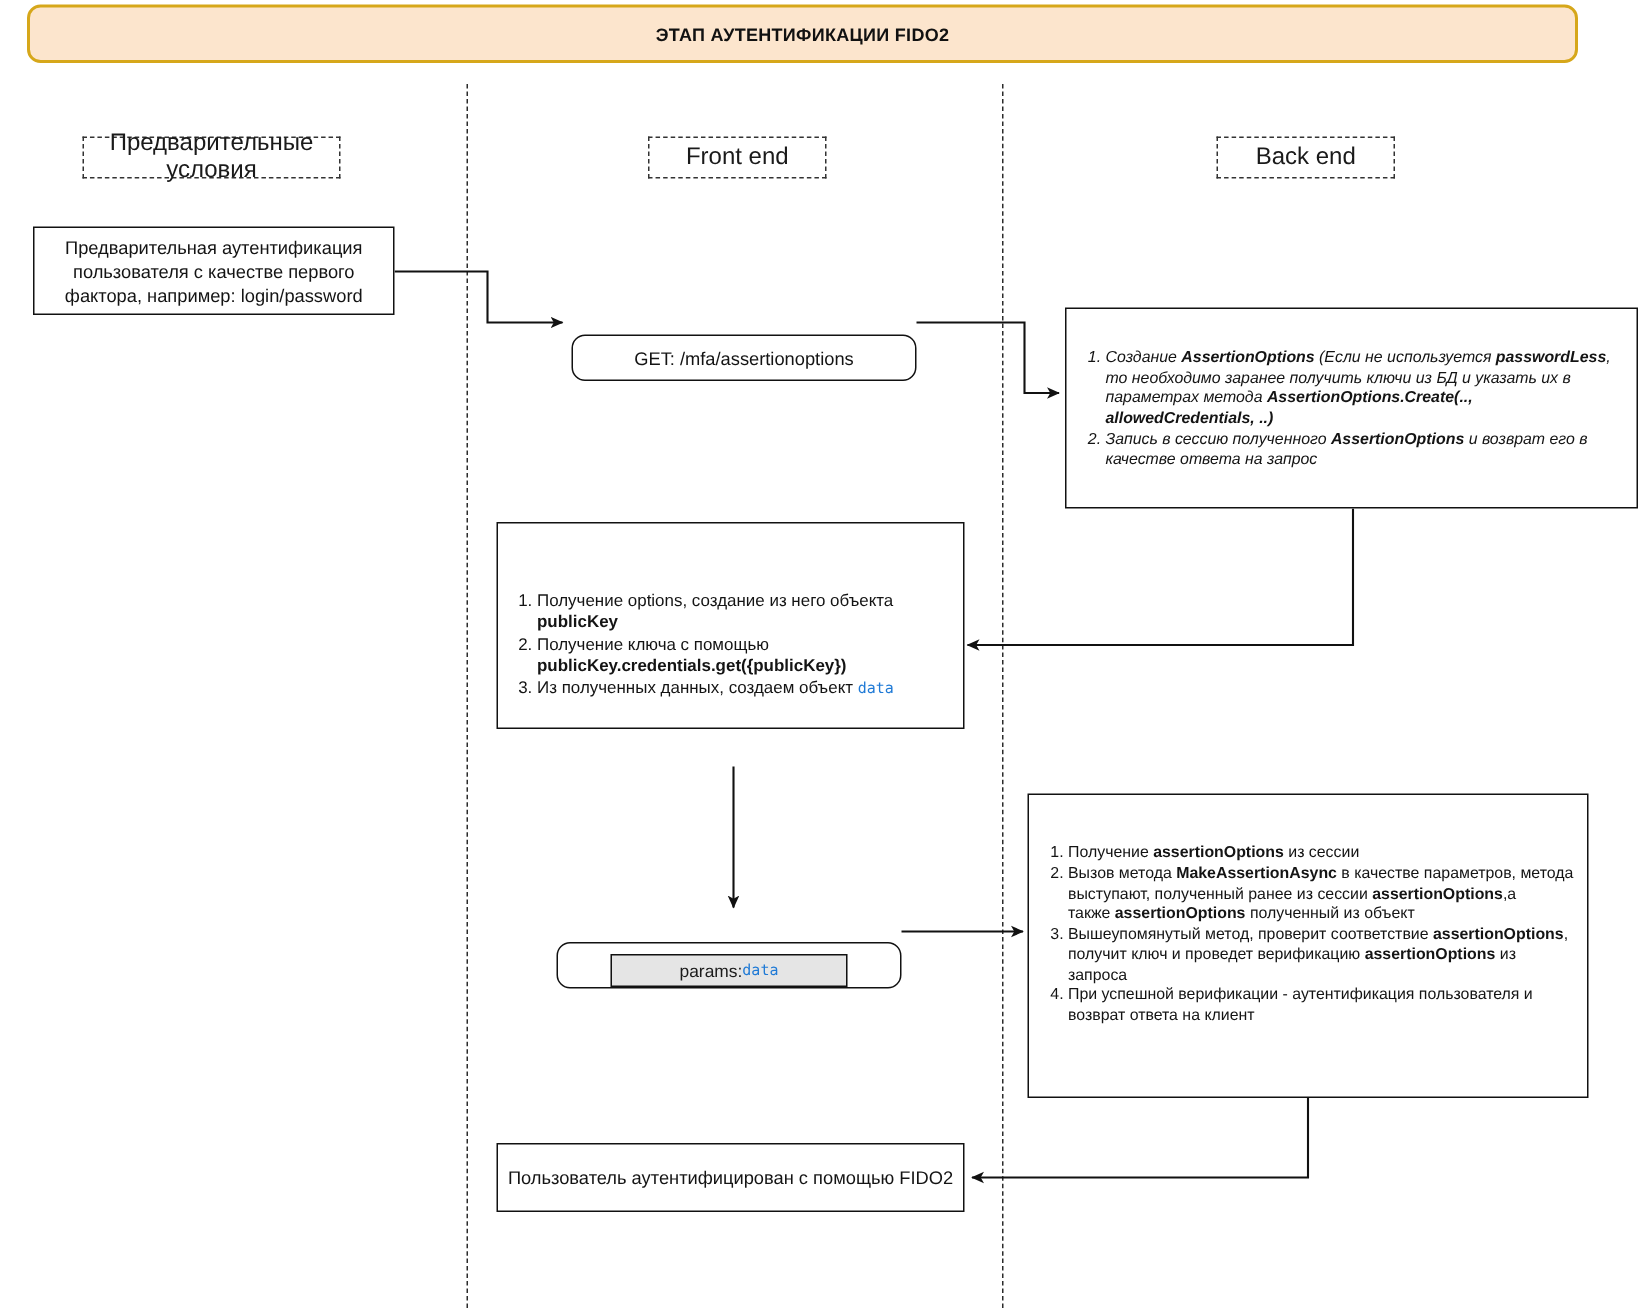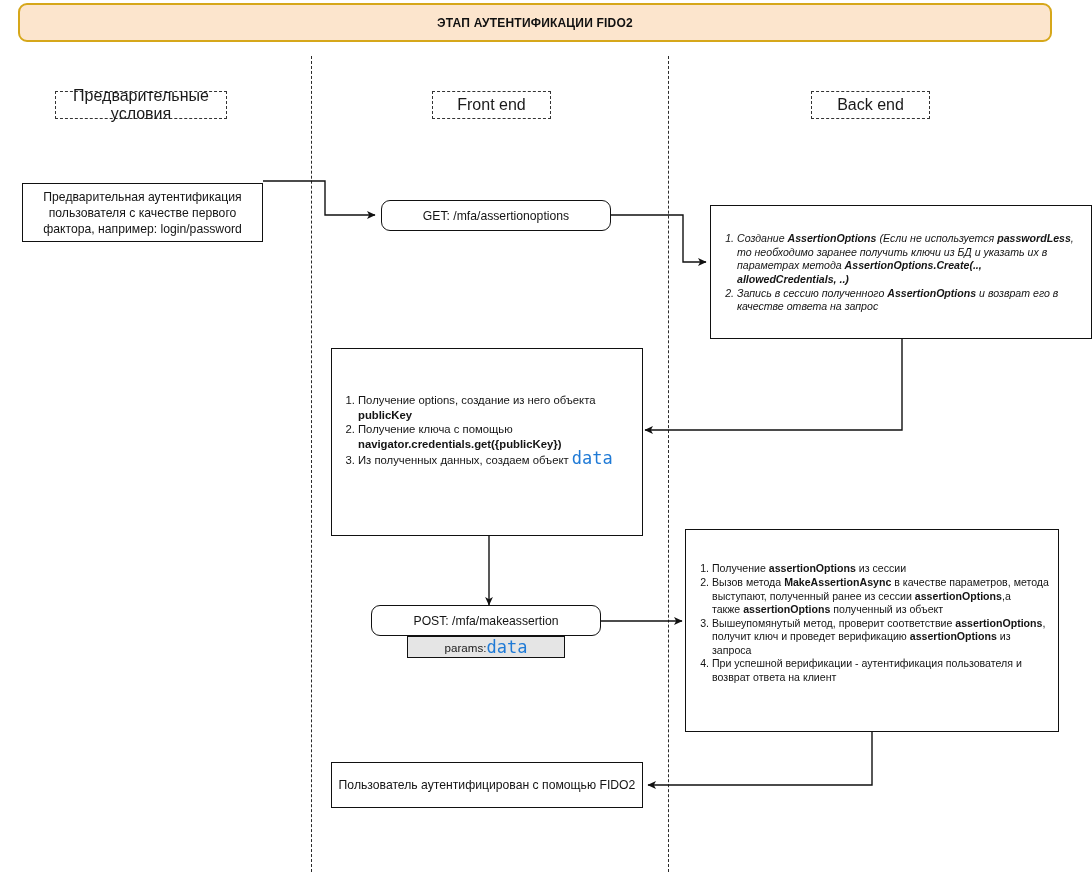--- a/index.html
+++ b/index.html
@@ -59,40 +59,40 @@
     position:absolute;
     box-sizing:border-box;
     border:1.4px solid #111111;
     background:#ffffff;
     color:#141414;
   }
   .node.center{
     display:flex; align-items:center; justify-content:center;
     text-align:center;
   }
-  .rounded{ border-radius:9px; }
+  .rounded{ border-radius:9px;margin-top:23px; }
 
   .txt-12{ font-size:12.2px; line-height:16px; }
   .txt-11{ font-size:11.3px; line-height:14.5px; }
   .txt-105{ font-size:10.6px; line-height:13.6px; }
 
   
   ol.steps{
     margin:0; padding:0 10px 0 26px;
     list-style-position:outside;
   }
   ol.steps > li{
     margin:0 0 0 0;
     padding:0;
   }
   .b{ font-weight:bold; }
   .mono-blue{
     font-family:"DejaVu Sans Mono", monospace;
     color:#1f7ad6;
-    font-size:17px;
+    font-size:10px;
   }
 
   .list-wrap{
     position:absolute;
     display:flex;
     align-items:center;
   }
 
   
   .subbox{
@@ -149,46 +149,46 @@
       <path d="M902,339 L902,430 L645,430" marker-end="url(#arrow)"></path>
 
       <path d="M489,511 L489,605" marker-end="url(#arrow)"></path>
 
       <path d="M601,621 L682,621" marker-end="url(#arrow)"></path>
 
       <path d="M872,716 L872,785 L648,785" marker-end="url(#arrow)"></path>
     </g>
   </svg>
 
-  <div class="node center txt-12" style="left:22px; top:151px; width:241px; height:59px;margin-top:32px;">
+  <div class="node center txt-12" style="left:22px; top:151px; width:241px; height:59px;">
     <div style="padding:0 6px;">
       <div>Предварительная аутентификация</div>
       <div>пользователя с качестве первого</div>
       <div>фактора, например: login/password</div>
     </div>
   </div>
 
   <div class="node center rounded txt-12" style="left:381px; top:200px; width:230px; height:31px;">
     <span>GET: /mfa/assertionoptions</span>
   </div>
 
   <div class="node" style="left:710px; top:205px; width:382px; height:134px;font-style:italic;">
     <div class="list-wrap" style="left:0; top:0; width:382px; height:134px;">
       <ol class="steps txt-105" id="list-backend-options">
           <li><span>Создание </span><span class="b">AssertionOptions</span><span> (Если не используется </span><span class="b">passwordLess</span><span>, то необходимо заранее получить ключи из БД и указать их в параметрах метода </span><span class="b">AssertionOptions.Create(.., allowedCredentials, ..)</span></li>
           <li><span>Запись в сессию полученного </span><span class="b">AssertionOptions</span><span> и возврат его в качестве ответа на запрос</span></li>
         </ol>
     </div>
   </div>
 
-  <div class="node" style="left:331px; top:348px; width:312px; height:188px;">
+  <div class="node" style="left:331px; top:348px; width:312px; height:138px;">
     <div class="list-wrap" style="left:0; top:0; width:312px; height:163px;">
       <ol class="steps txt-11" id="list-frontend-publickey">
           <li><span>Получение options, создание из него объекта </span><span class="b">publicKey</span></li>
-          <li><span>Получение ключа с помощью </span><span class="b">navigator.credentials.get({publicKey})</span></li>
+          <li><span>Получение ключа с помощью </span><span class="b">publicKey.credentials.get({publicKey})</span></li>
           <li><span>Из полученных данных, создаем объект </span><span class="mono-blue">data</span></li>
         </ol>
     </div>
   </div>
 
   <div class="node center rounded txt-12" style="left:371px; top:605px; width:230px; height:31px;">
     <span>POST: /mfa/makeassertion</span>
   </div>
   <div class="subbox" style="left:407px; top:636px; width:158px; height:22px;">
     <span>params: </span>

